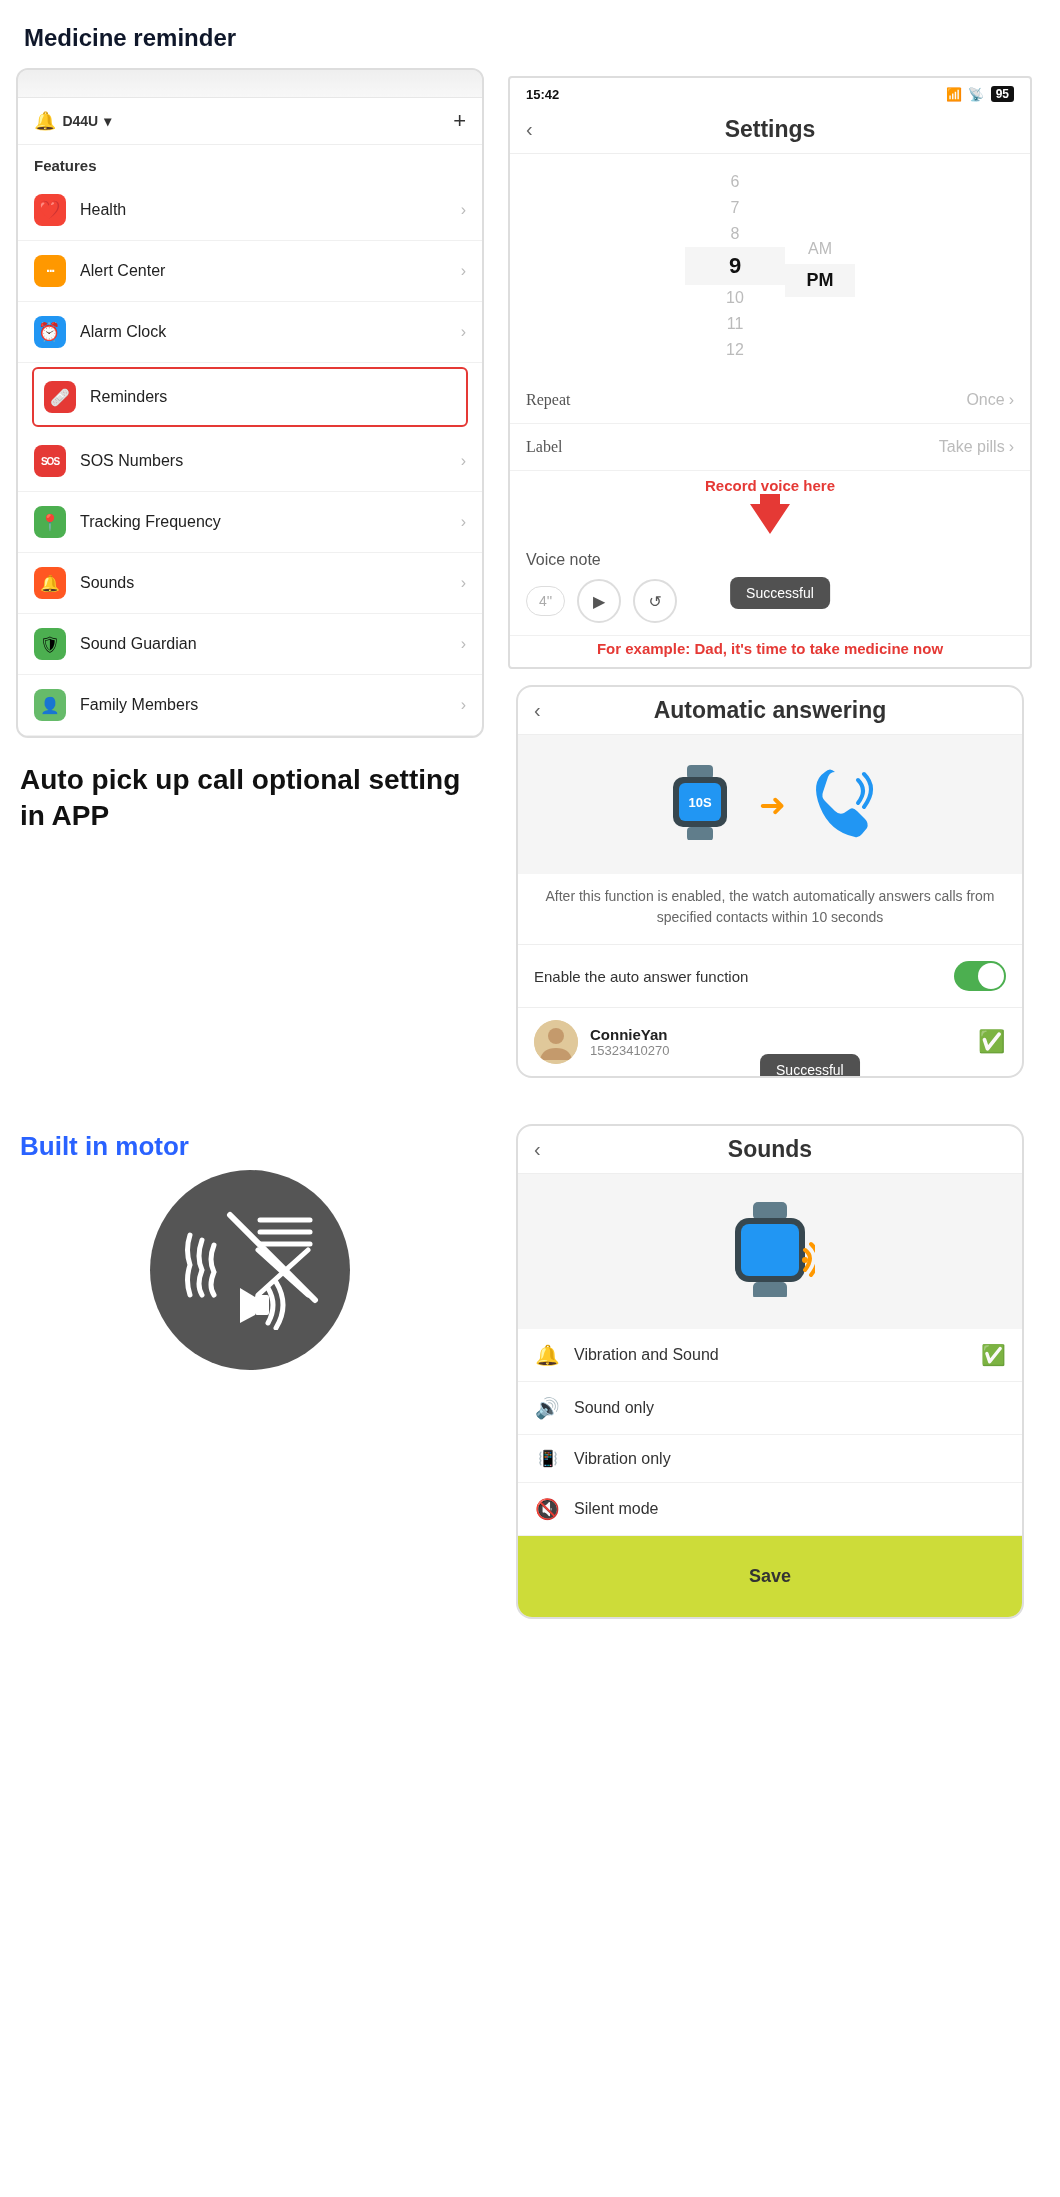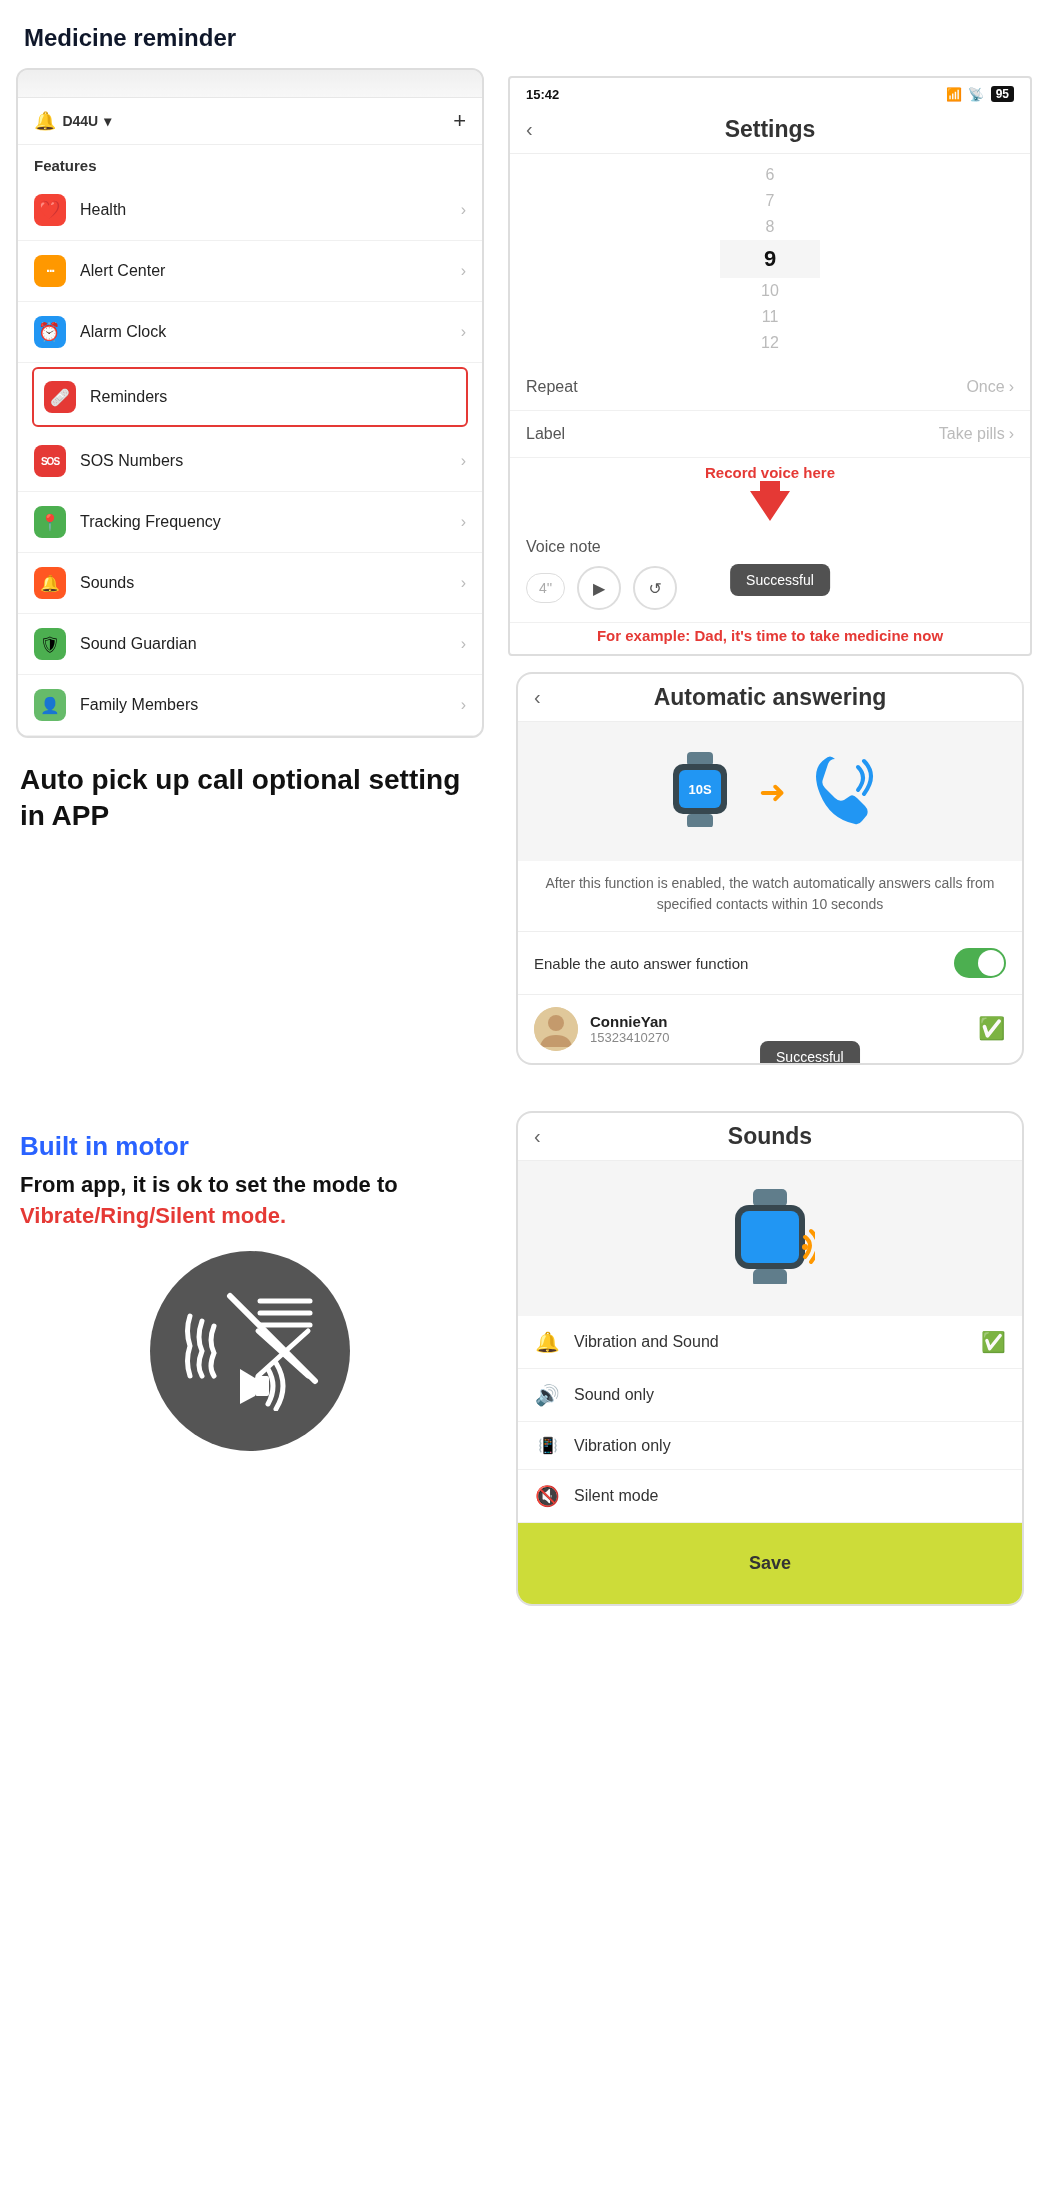--- a/index.html
+++ b/index.html
@@ -273,20 +273,21 @@
     .settings-row {
       display: flex;
       align-items: center;
       justify-content: space-between;
       padding: 14px 16px;
       border-bottom: 1px solid #f0f0f0;
     }
     .settings-row-label {
       font-size: 16px;
       color: #555;
+      font-family: Liberation Serif, serif;
     }
     .settings-row-value {
       font-size: 16px;
       color: #bbb;
       display: flex;
       align-items: center;
       gap: 4px;
     }
 
     
@@ -609,24 +610,20 @@
       </div>
 
     </div>
 
     <div class="left-bottom-text">
       <div class="auto-pickup-title">Auto pick up call optional setting in APP</div>
 
       <div style="height: 280px;"></div>
 
       <div class="built-in-motor-label">Built in motor</div>
-      <div class="mode-desc">
-        <span>From app, it is ok to set the mode to</span><br>
-        <span class="mode-highlight">Vibrate/Ring/Silent mode.</span>
-      </div>
 
       <div class="vibrate-circle">
         <svg width="140" height="120" viewBox="0 0 140 120">
 
           <g stroke="#fff" stroke-width="5" fill="none" stroke-linecap="round">
             <path d="M10,25 Q5,40 10,55 Q5,70 10,85"></path>
             <path d="M22,30 Q16,47 22,60 Q16,75 22,85"></path>
             <path d="M34,35 Q28,50 34,62 Q28,76 34,85"></path>
           </g>
 
@@ -683,20 +680,26 @@
             <div class="time-row">6</div>
             <div class="time-row">7</div>
             <div class="time-row">8</div>
             <div class="time-row selected">9</div>
             <div class="time-row">10</div>
             <div class="time-row">11</div>
             <div class="time-row">12</div>
           </div>
 
 
+          <div class="ampm-col">
+            <div style="height:72px;"></div>
+            <div class="ampm-row">AM</div>
+            <div class="ampm-row selected">PM</div>
+            <div style="height:72px;"></div>
+          </div>
         </div>
       </div>
 
       <div class="settings-row">
         <span class="settings-row-label">Repeat</span>
         <span class="settings-row-value">
           <span>Once</span>
           <span>›</span>
         </span>
       </div>

